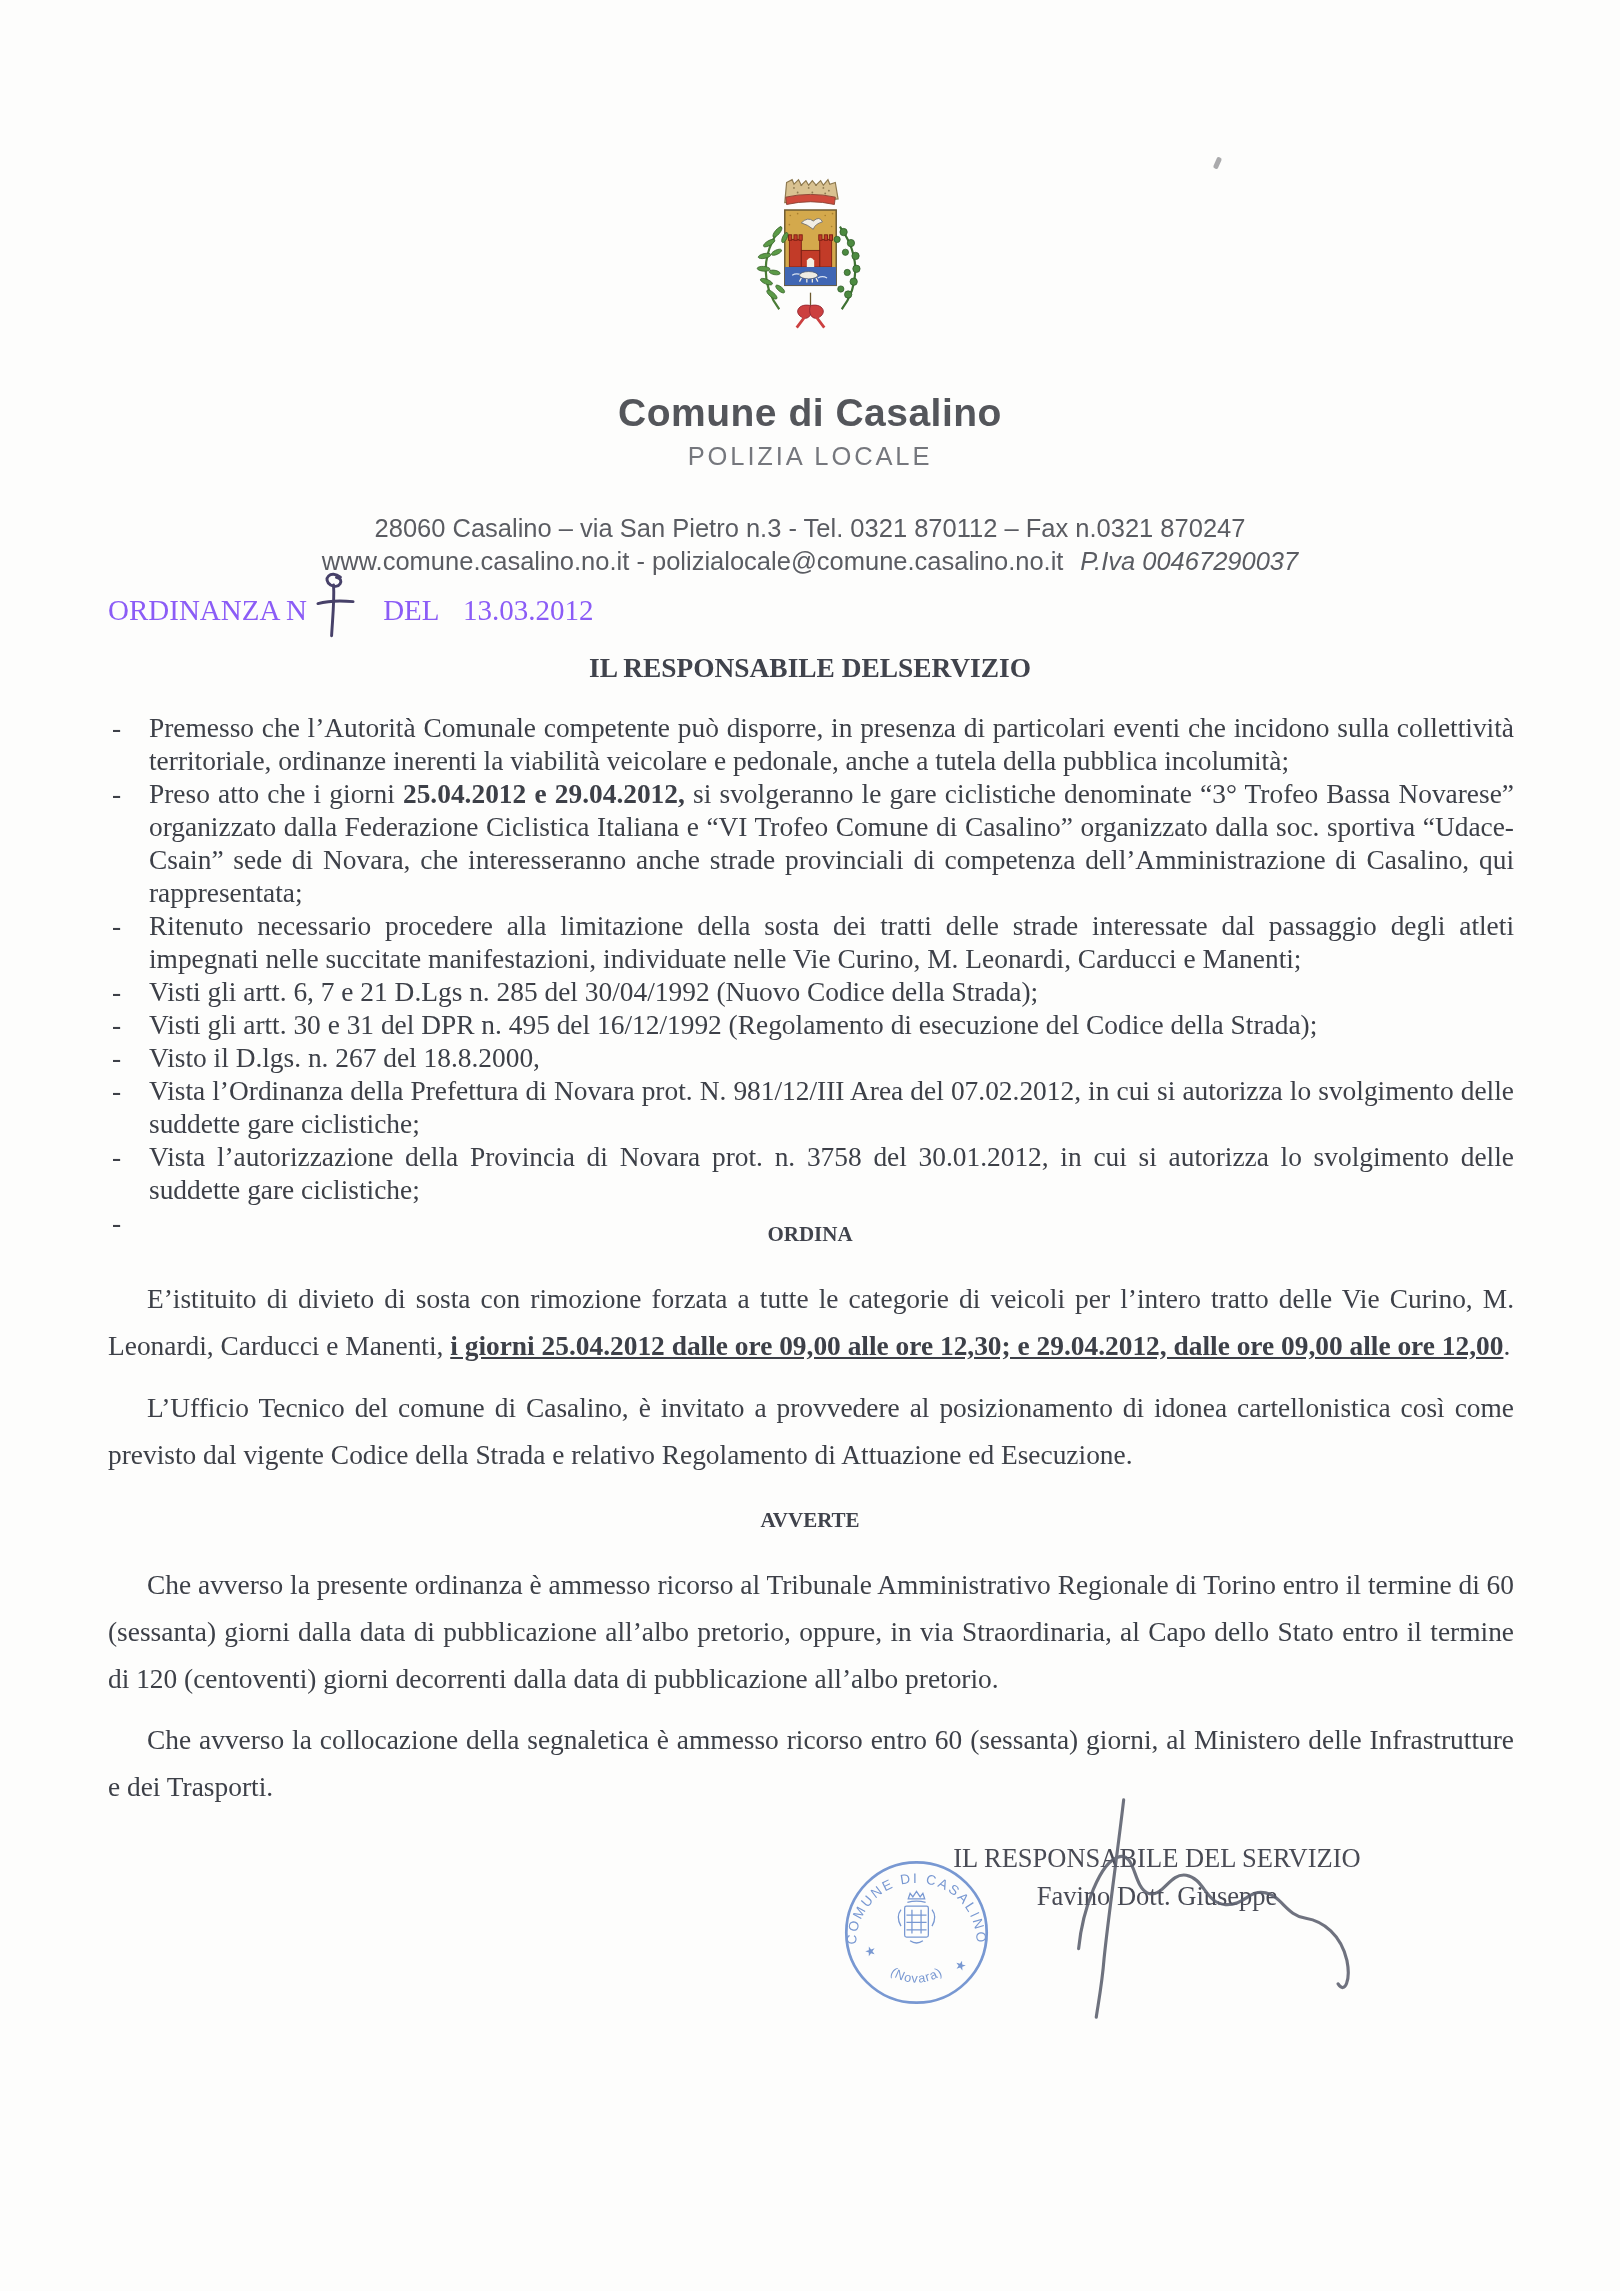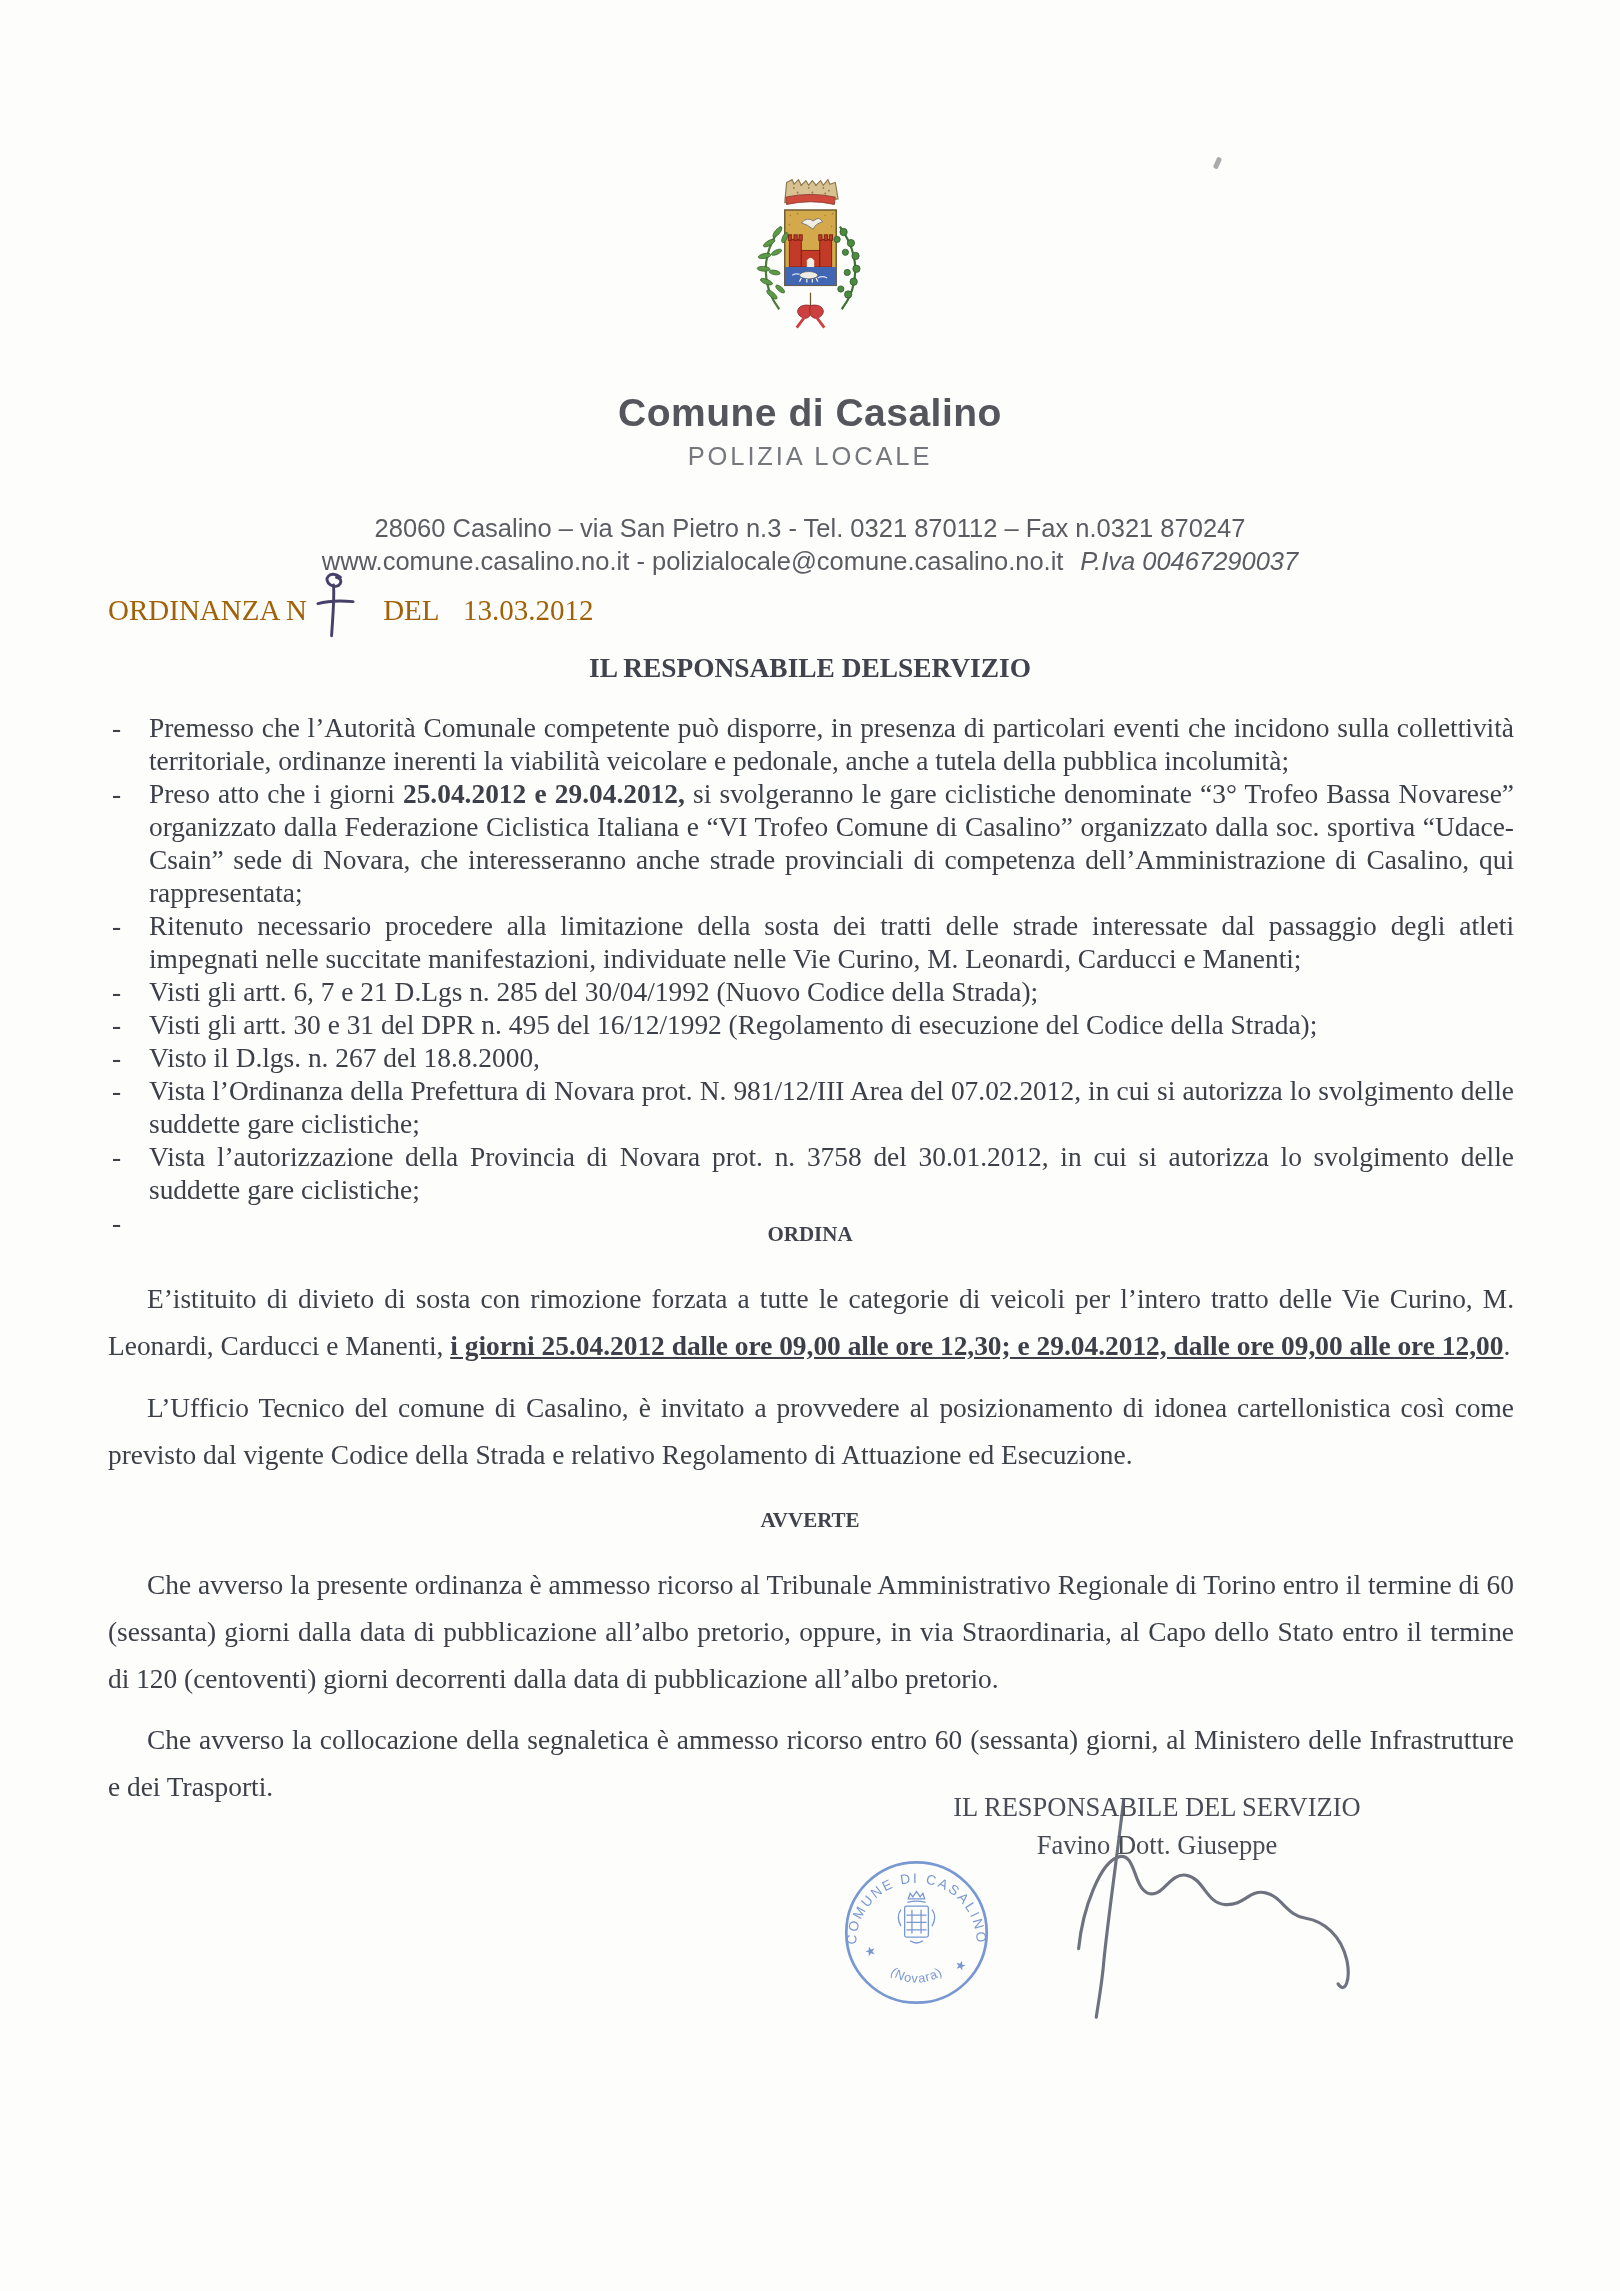--- a/index.html
+++ b/index.html
@@ -14,21 +14,21 @@
   }
   
   .crest{display:block;margin:169px auto 0 auto;}
   .hdr{text-align:center;font-family:"Liberation Sans","DejaVu Sans",sans-serif;}
   .hdr-title{margin-top:61px;font-size:39px;font-weight:bold;color:#54565b;letter-spacing:0.5px;line-height:43px;}
   .hdr-prov{margin-top:2px;font-size:24.5px;font-weight:bold;color:#54565b;line-height:29px;}
   .hdr-dept{margin-top:7.8px;font-size:25.5px;font-weight:normal;color:#75777d;letter-spacing:2.9px;line-height:29px;}
   .hdr-addr{margin-top:41px;font-size:25.5px;color:#5a5c62;line-height:33px;}
   .vat{font-style:italic;}
   
-  .ord-block{margin:13.7px 0 0 108px;font-size:29px;color:#a16207;}
+  .ord-block{margin:13.7px 0 0 108px;font-size:29px;color:#8b5cf6;}
   .ord-line{line-height:39px;white-space:nowrap;}
   .ink-num{display:inline-block;width:41px;height:39px;position:relative;margin-left:7.8px;vertical-align:bottom;}
   .ink-num svg{position:absolute;left:0;bottom:-11.8px;overflow:visible;}
   .ord-del{margin-left:27.4px;}
   .ord-date{margin-left:23.5px;}
   .reg-line{line-height:41px;white-space:nowrap;}
   .blank{display:inline-block;border-bottom:2px solid #63656c;height:2px;vertical-align:baseline;}
   .blank-a{width:120px;margin:0 13.7px 0 15.7px;}
   .blank-b{width:180px;margin-left:15.7px;}
   
@@ -38,21 +38,21 @@
   .avverte-heading{margin-top:24px;}
   
   .premises{margin:27.4px 106px 0 108px;}
   .premise{position:relative;padding-left:41px;text-align:justify;font-size:27.4px;line-height:33px;}
   .dash{position:absolute;left:3.9px;top:0;}
   
   .paras{margin:23.5px 106px 0 108px;}
   .para{margin:0 0 15.7px 0;text-indent:39px;text-align:justify;font-size:27.4px;line-height:47px;}
   .paras-last .para{margin-bottom:13.7px;}
   
-  .sig-block{position:absolute;left:916px;top:1791px;width:482px;text-align:center;font-size:26.5px;color:#494b55;}
+  .sig-block{position:absolute;left:916px;top:1842px;width:482px;text-align:center;font-size:26.5px;color:#494b55;}
   .sig-role{line-height:33px;}
   .sig-name{margin-top:4.9px;line-height:33px;}
   .stamp{position:absolute;left:839px;top:1855px;}
   .signature-svg{position:absolute;left:1059px;top:1792px;}
   
   .speck{position:absolute;left:1215px;top:157px;width:4.9px;height:11.8px;background:#9b9b9e;border-radius:2px;transform:rotate(24deg);opacity:.85;}
 </style>
 </head>
 <body>
 

